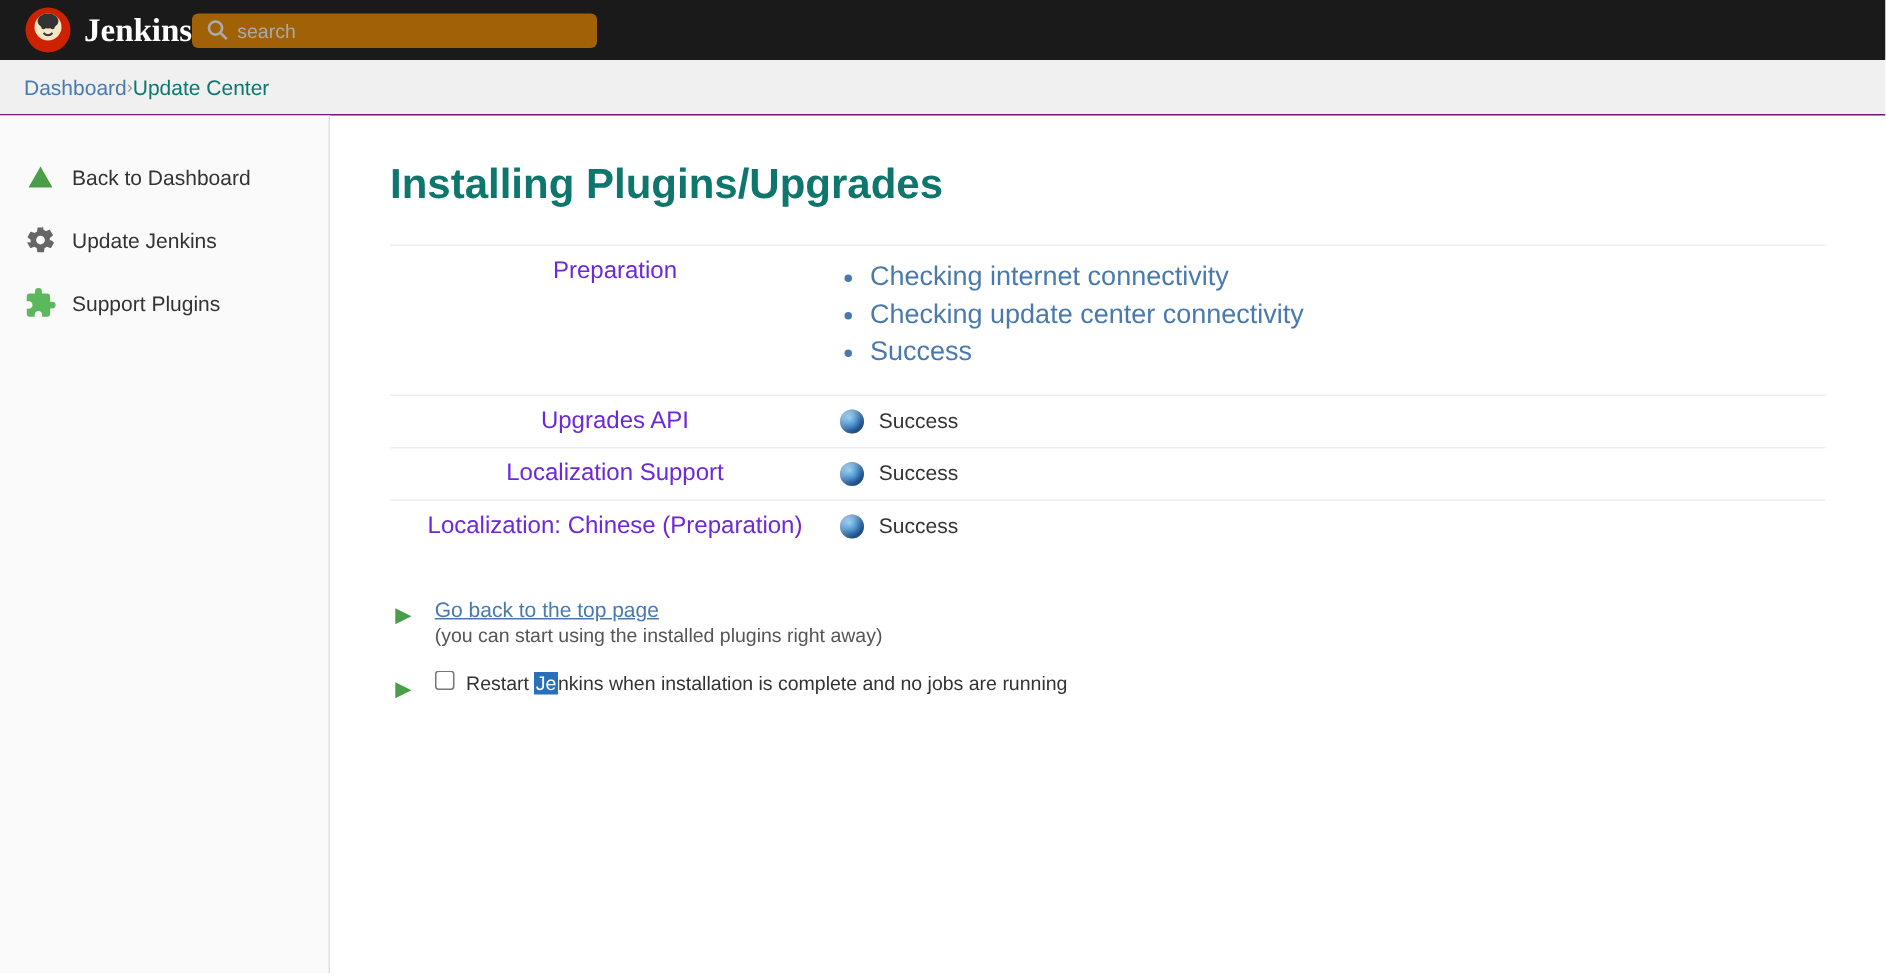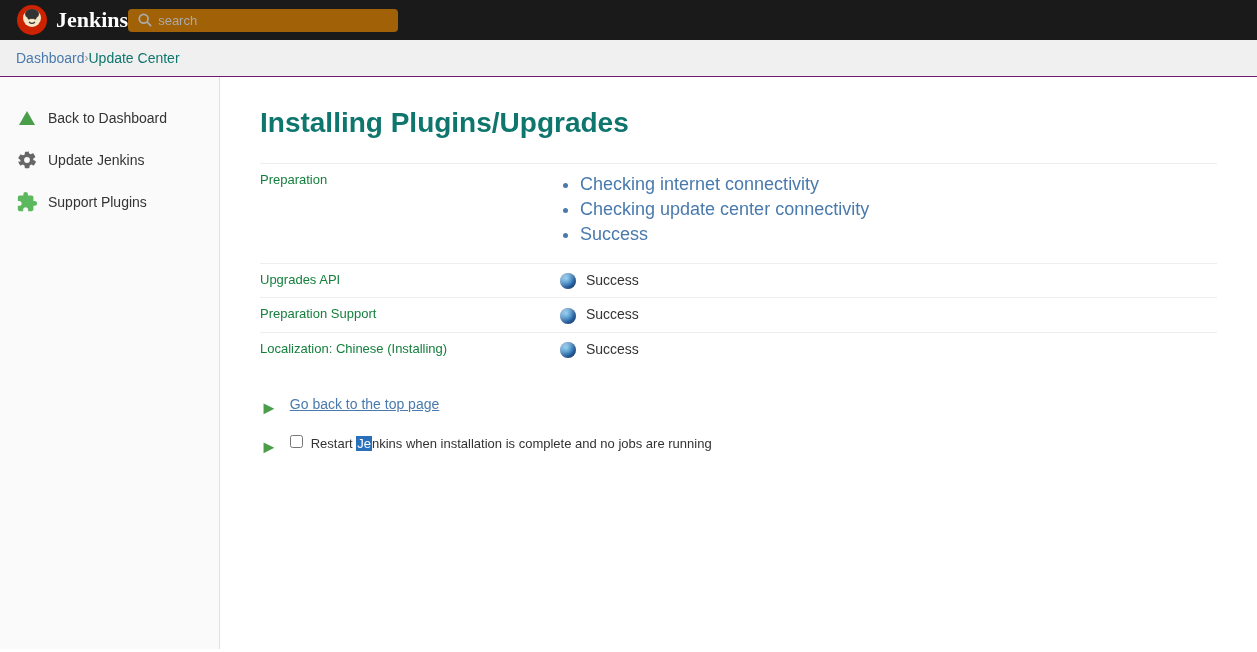--- a/index.html
+++ b/index.html
@@ -132,23 +132,24 @@
     }
     .install-row {
       border-top: 1px solid #eee;
     }
     .install-row td {
       padding: 8px 0;
       vertical-align: top;
     }
     .install-label {
       width: 300px;
-      color: #15803d;
-      font-size: 13px;
+      color: #6d28d9;
+      font-size: 16px;
       padding-right: 20px;
+      text-align: center;
     }
     .install-status {
       color: #555;
       font-size: 14px;
     }
     .bullet-list {
       list-style: disc;
       padding-left: 20px;
     }
     .bullet-list li {
@@ -291,41 +292,42 @@
       </tr>
 
       <tr class="install-row">
         <td class="install-label">Upgrades API</td>
         <td class="install-status status-success">
           <span class="status-ball"></span>
           <span>Success</span>
         </td>
       </tr>
       <tr class="install-row">
-        <td class="install-label">Preparation Support</td>
+        <td class="install-label">Localization Support</td>
         <td class="install-status status-success">
           <span class="status-ball"></span>
           <span>Success</span>
         </td>
       </tr>
       <tr class="install-row">
-        <td class="install-label">Localization: Chinese (Installing)</td>
+        <td class="install-label">Localization: Chinese (Preparation)</td>
         <td class="install-status status-success">
           <span class="status-ball"></span>
           <span>Success</span>
         </td>
       </tr>
     </tbody>
       </table>
 
     <div id="bottom-section">
       <div class="go-back-row">
         <span class="arrow-icon">►</span>
         <div>
           <a class="go-back-link" href="#">Go back to the top page</a>
+          <div class="go-back-note">(you can start using the installed plugins right away)</div>
         </div>
       </div>
       <div class="restart-row">
         <span class="arrow-icon">►</span>
         <label>
           <input class="restart-checkbox" type="checkbox" style="">
           <span class="restart-label">Restart <span class="jenkins-highlight">Je</span><span>nkins when installation is complete and no jobs are running</span></span>
         </label>
       </div>
     </div>

